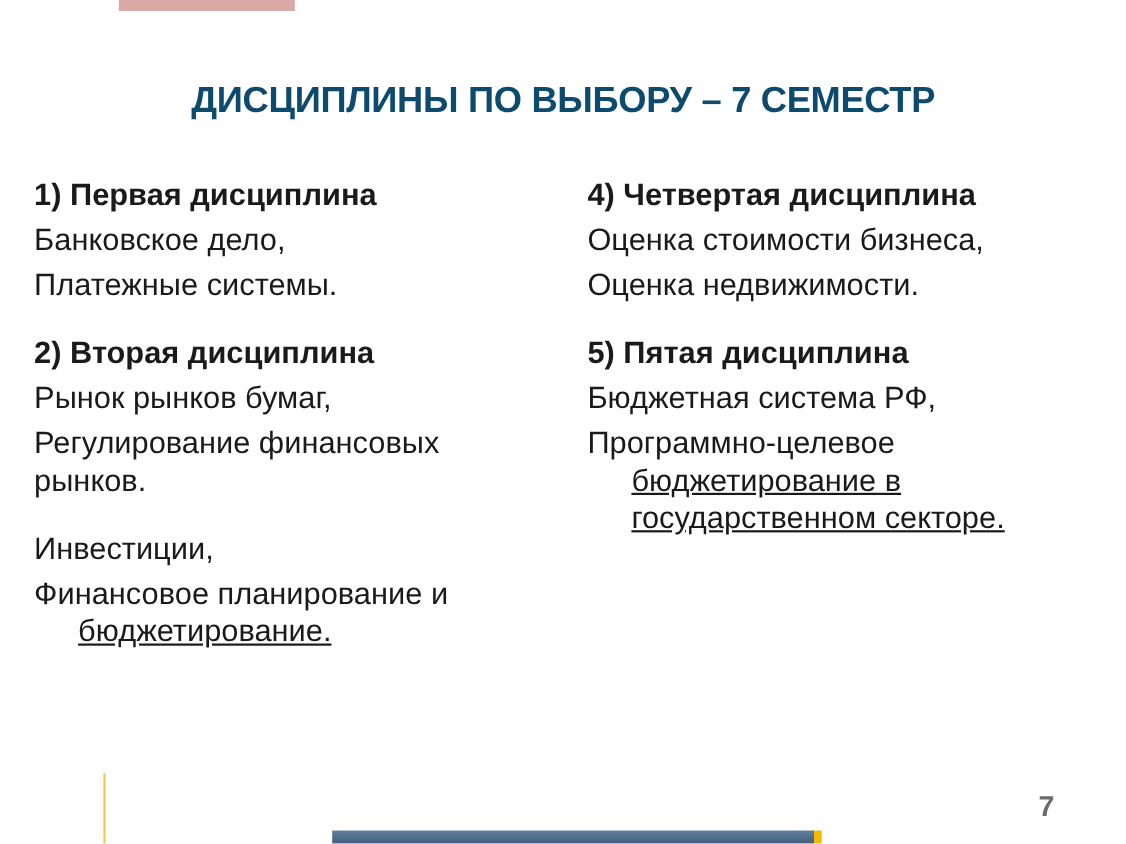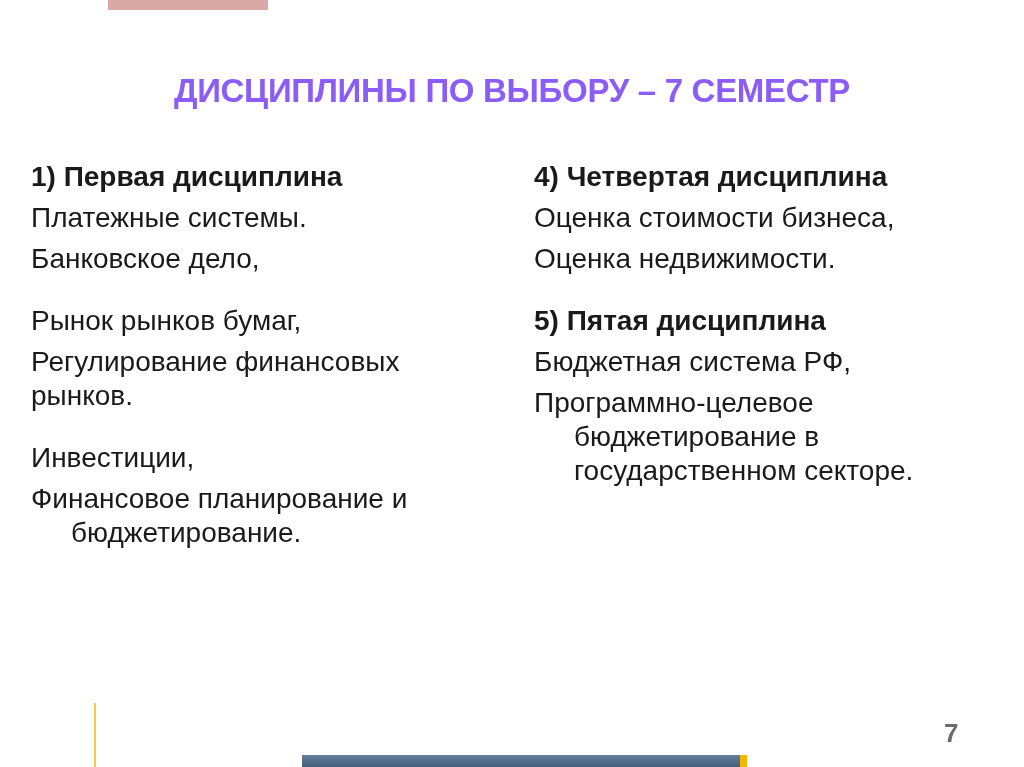--- a/index.html
+++ b/index.html
@@ -25,21 +25,21 @@
     }
     .title {
       position: absolute;
       left: 0;
       top: 72px;
       width: 1024px;
       text-align: center;
       font-family: "Liberation Sans", sans-serif;
       font-weight: bold;
       font-size: 33px;
-      color: #8b5cf6;
+      color: #0c4a6e;
       letter-spacing: -0.3px;
     }
     .column {
       position: absolute;
       top: 160px;
       font-size: 28px;
       color: #1a1a1a;
       line-height: 34px;
     }
     .col-left { left: 31px; width: 470px; }
@@ -52,20 +52,21 @@
     }
     .item {
       display: block;
       margin-bottom: 7px;
     }
     .item-continued {
       display: block;
       padding-left: 40px;
       line-height: 34px;
       margin-top: -7px;
+      text-decoration: underline;
     }
     .left-rule {
       position: absolute;
       left: 94px;
       top: 703px;
       width: 2px;
       height: 64px;
       background: #f5c94a;
     }
     .bottom-bar {
@@ -97,24 +98,25 @@
 <body>
 
 <div class="slide">
   <div class="top-bar"></div>
 
   <div class="title">ДИСЦИПЛИНЫ ПО ВЫБОРУ – 7 СЕМЕСТР</div>
 
   <div class="column col-left">
     <div class="group">
       <span class="group-heading">1) Первая дисциплина</span>
+      <span class="item">Банковское дело,</span>
       <span class="item">Платежные системы.</span>
-      <span class="item">Банковское дело,</span>
     </div>
     <div class="group">
+      <span class="group-heading">2) Вторая дисциплина</span>
       <span class="item">Рынок рынков бумаг,</span>
       <span class="item">Регулирование финансовых рынков.</span>
     </div>
     <div class="group">
       <span class="item">Инвестиции,</span>
       <span class="item">Финансовое планирование и</span>
       <span class="item-continued">бюджетирование.</span>
     </div>
   </div>
 

